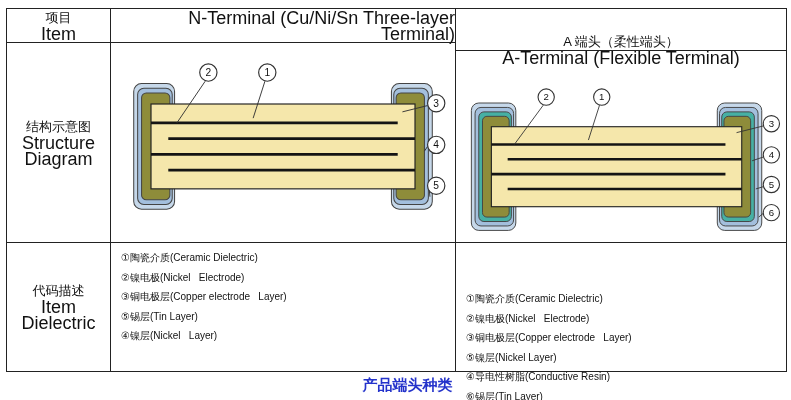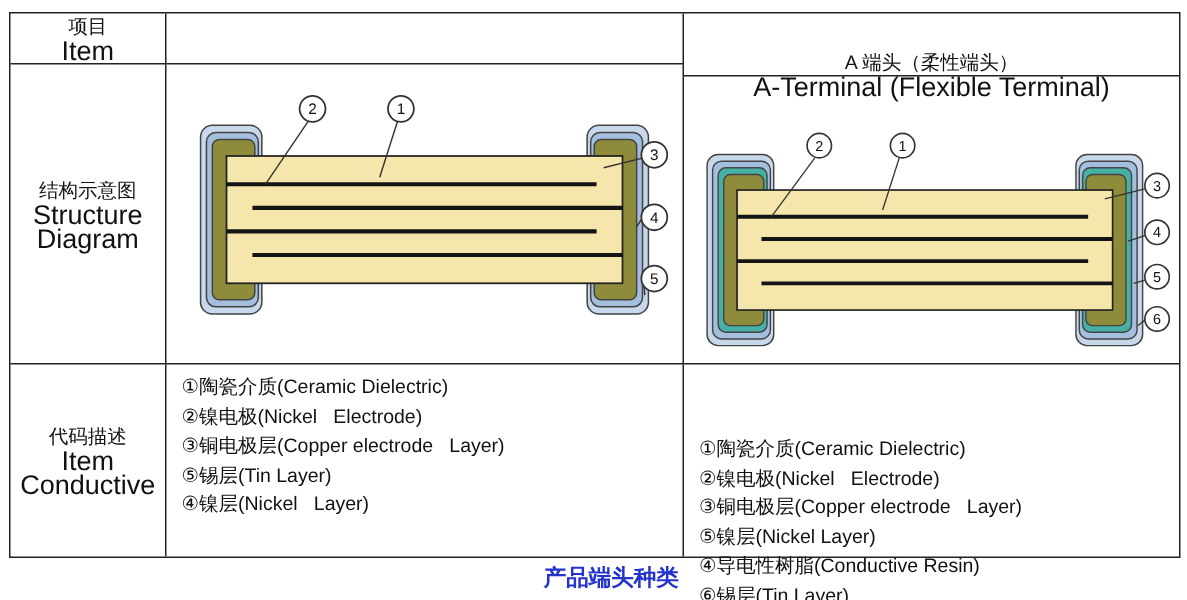--- a/index.html
+++ b/index.html
@@ -20,39 +20,40 @@
     display:flex;flex-direction:column;
     align-items:center;justify-content:center;
     text-align:right;
   }
   .cell.last-col{border-right:none;margin-top:41px;}
   .cell.last-row{border-bottom:none;}
   .zh{font-size:13px;line-height:16px;}
   .en{font-size:18px;line-height:16px;}
   .rowlabel span{display:block;}
   .legend-cell{align-items:flex-start;justify-content:flex-start;padding:5px 10px;text-align:left;}
-  .legend-item{font-size:13px;line-height:19.5px;white-space:pre-wrap;}
+  .legend-item{font-size:10px;line-height:19.5px;white-space:pre-wrap;}
   .diagram-cell{justify-content:center;}
   .caption{
     position:absolute;left:0;right:0;top:376px;
     text-align:center;font-weight:bold;font-size:15px;color:#2433cb;margin-left:24px;
   }
   svg text{font-family:"Liberation Sans","DejaVu Sans",sans-serif;}
 </style>
 </head>
 <body>
 
 <div class="sheet">
   <div class="tbl">
 
     <div class="cell">
       <span class="zh">项目</span>
       <span class="en">Item</span>
     </div>
     <div class="cell">
+      <span class="en">N-Terminal (Cu/Ni/Sn Three-layer Terminal)</span>
     </div>
     <div class="cell last-col">
       <span class="zh">A 端头（柔性端头）</span>
       <span class="en">A-Terminal (Flexible Terminal)</span>
     </div>
 
     <div class="cell rowlabel">
       <span class="zh">结构示意图</span>
       <span class="en">Structure</span>
       <span class="en">Diagram</span>
@@ -155,21 +156,21 @@
         <g>
           <circle cx="419" cy="172" r="11" fill="#fff" stroke="#333" stroke-width="1.5"></circle>
           <text x="419" y="176.5" font-size="13" text-anchor="middle" fill="#111">6</text>
         </g>
       </svg>
     </div>
 
     <div class="cell rowlabel last-row">
       <span class="zh">代码描述</span>
       <span class="en">Item</span>
-      <span class="en">Conductive</span>
+      <span class="en">Dielectric</span>
     </div>
 
     <div class="cell legend-cell last-row">
       <div class="legend-item">①陶瓷介质(Ceramic Dielectric)</div>
       <div class="legend-item">②镍电极(Nickel   Electrode)</div>
       <div class="legend-item">③铜电极层(Copper electrode   Layer)</div>
       <div class="legend-item">⑤锡层(Tin Layer)</div>
       <div class="legend-item">④镍层(Nickel   Layer)</div>
     </div>
 

